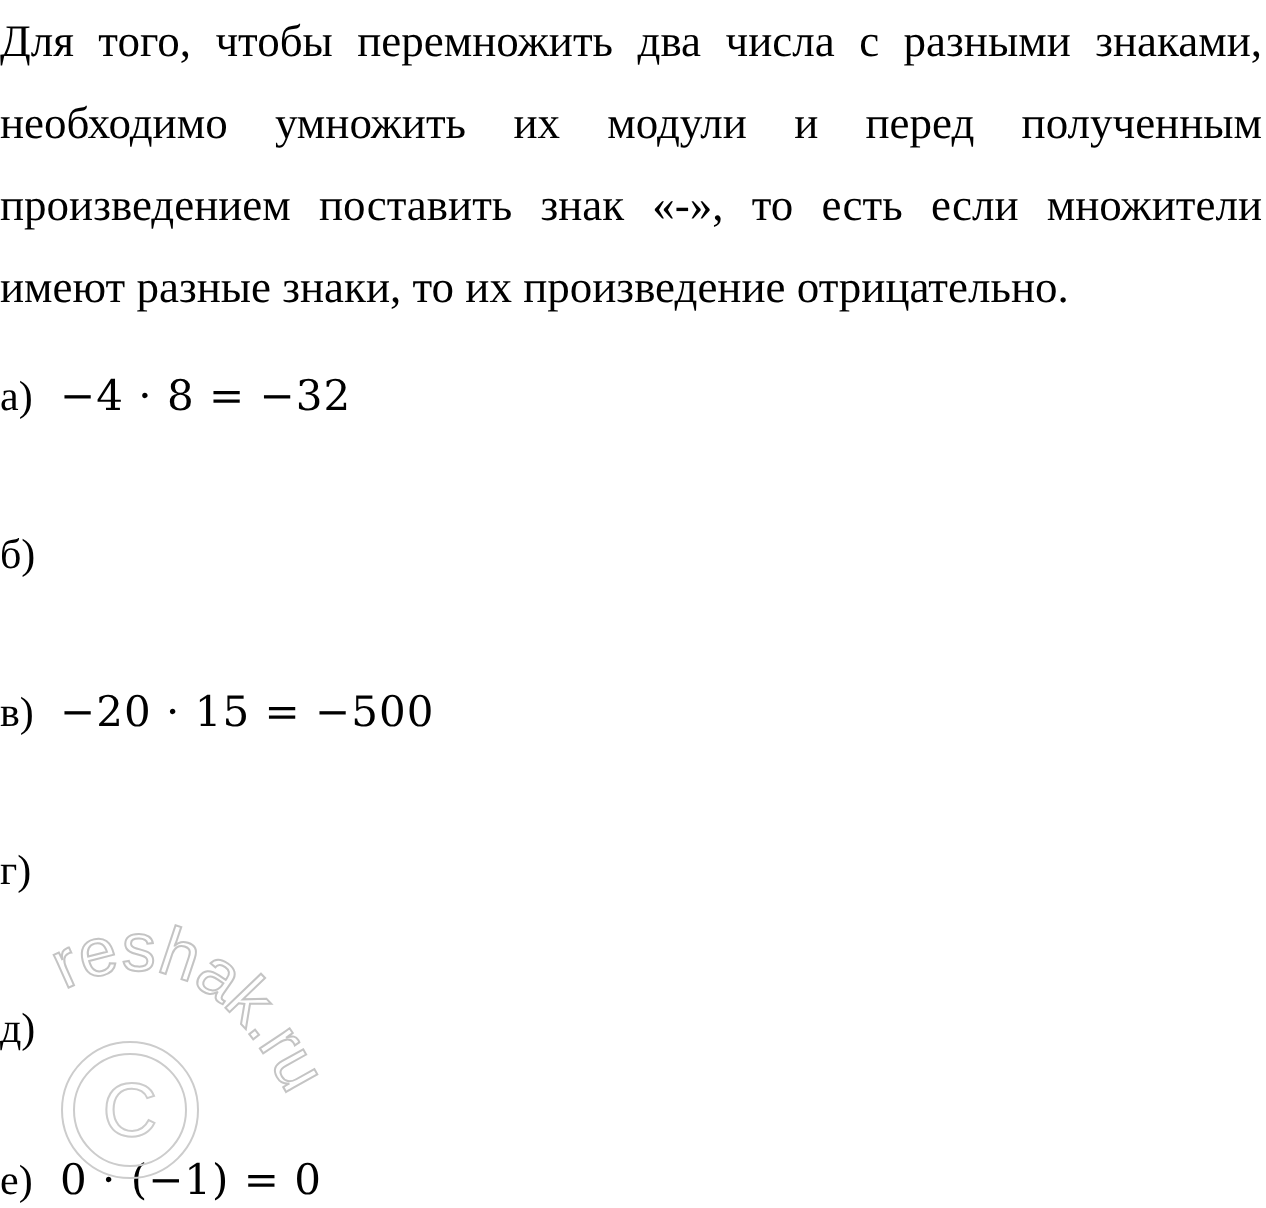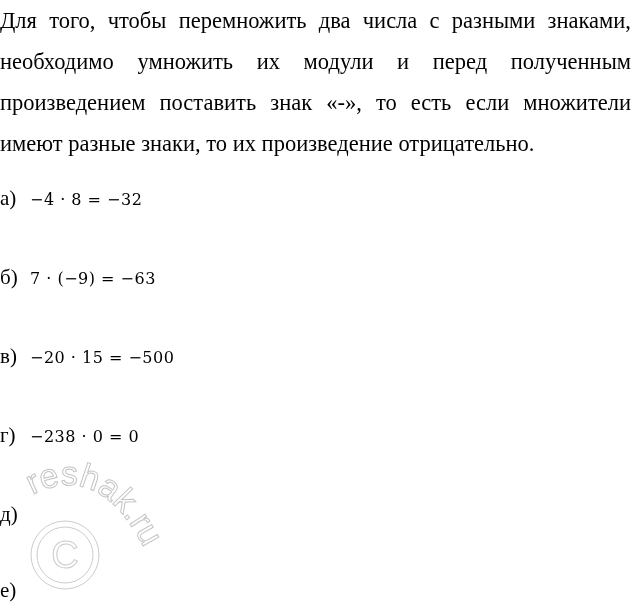--- a/index.html
+++ b/index.html
@@ -11,52 +11,51 @@
     text-align: justify; text-align-last: left;
     margin: 0;
   }
   .eq {
     position: absolute; left: 0;
     font-family: "Liberation Serif", serif;
     font-size: 21px; color: #000; white-space: nowrap;
     display: flex; align-items: baseline;
   }
   .eq .lbl { font-family: "Liberation Serif", serif; font-size: 21px; width: 30px; }
-  .eq .expr { font-family: "DejaVu Serif", serif; font-size: 16px; letter-spacing: 0.5px; }
+  .eq .expr { font-family: "DejaVu Serif", serif; font-size: 21px; letter-spacing: 0.5px; }
   .watermark {
     position: absolute; left: 10px; top: 455px; width: 160px; height: 145px;
     pointer-events: none;
   }
 </style>
 </head>
 <body>
 
 <p class="para">Для того, чтобы перемножить два числа с разными знаками, необходимо умножить их модули и перед полученным произведением поставить знак «-», то есть если множители имеют разные знаки, то их произведение отрицательно.</p>
 
 <div class="eq" style="top:186px;">
   <span class="lbl">а)</span>
   <span class="expr">−4 · 8 = −32</span>
 </div>
 <div class="eq" style="top:265px;">
   <span class="lbl">б)</span>
-  <span class="expr">7 · (−9) = −63</span>
 </div>
 <div class="eq" style="top:344px;">
   <span class="lbl">в)</span>
   <span class="expr">−20 · 15 = −500</span>
 </div>
 <div class="eq" style="top:423px;">
   <span class="lbl">г)</span>
-  <span class="expr">−238 · 0 = 0</span>
 </div>
 <div class="eq" style="top:502px;">
   <span class="lbl">д)</span>
 </div>
 <div class="eq" style="top:578px;">
   <span class="lbl">е)</span>
+  <span class="expr">0 · (−1) = 0</span>
 </div>
 
 <svg class="watermark" viewBox="0 0 160 145">
   <defs>
     <path id="arc" d="M 22 40 Q 90 5 135 95"></path>
   </defs>
   <text font-family="Liberation Sans, sans-serif" font-size="34" fill="none" stroke="#c4c4c4" stroke-width="1">
     <textPath href="#arc">reshak.ru</textPath>
   </text>
   <circle cx="55" cy="100" r="34" fill="none" stroke="#cccccc" stroke-width="1"></circle>

